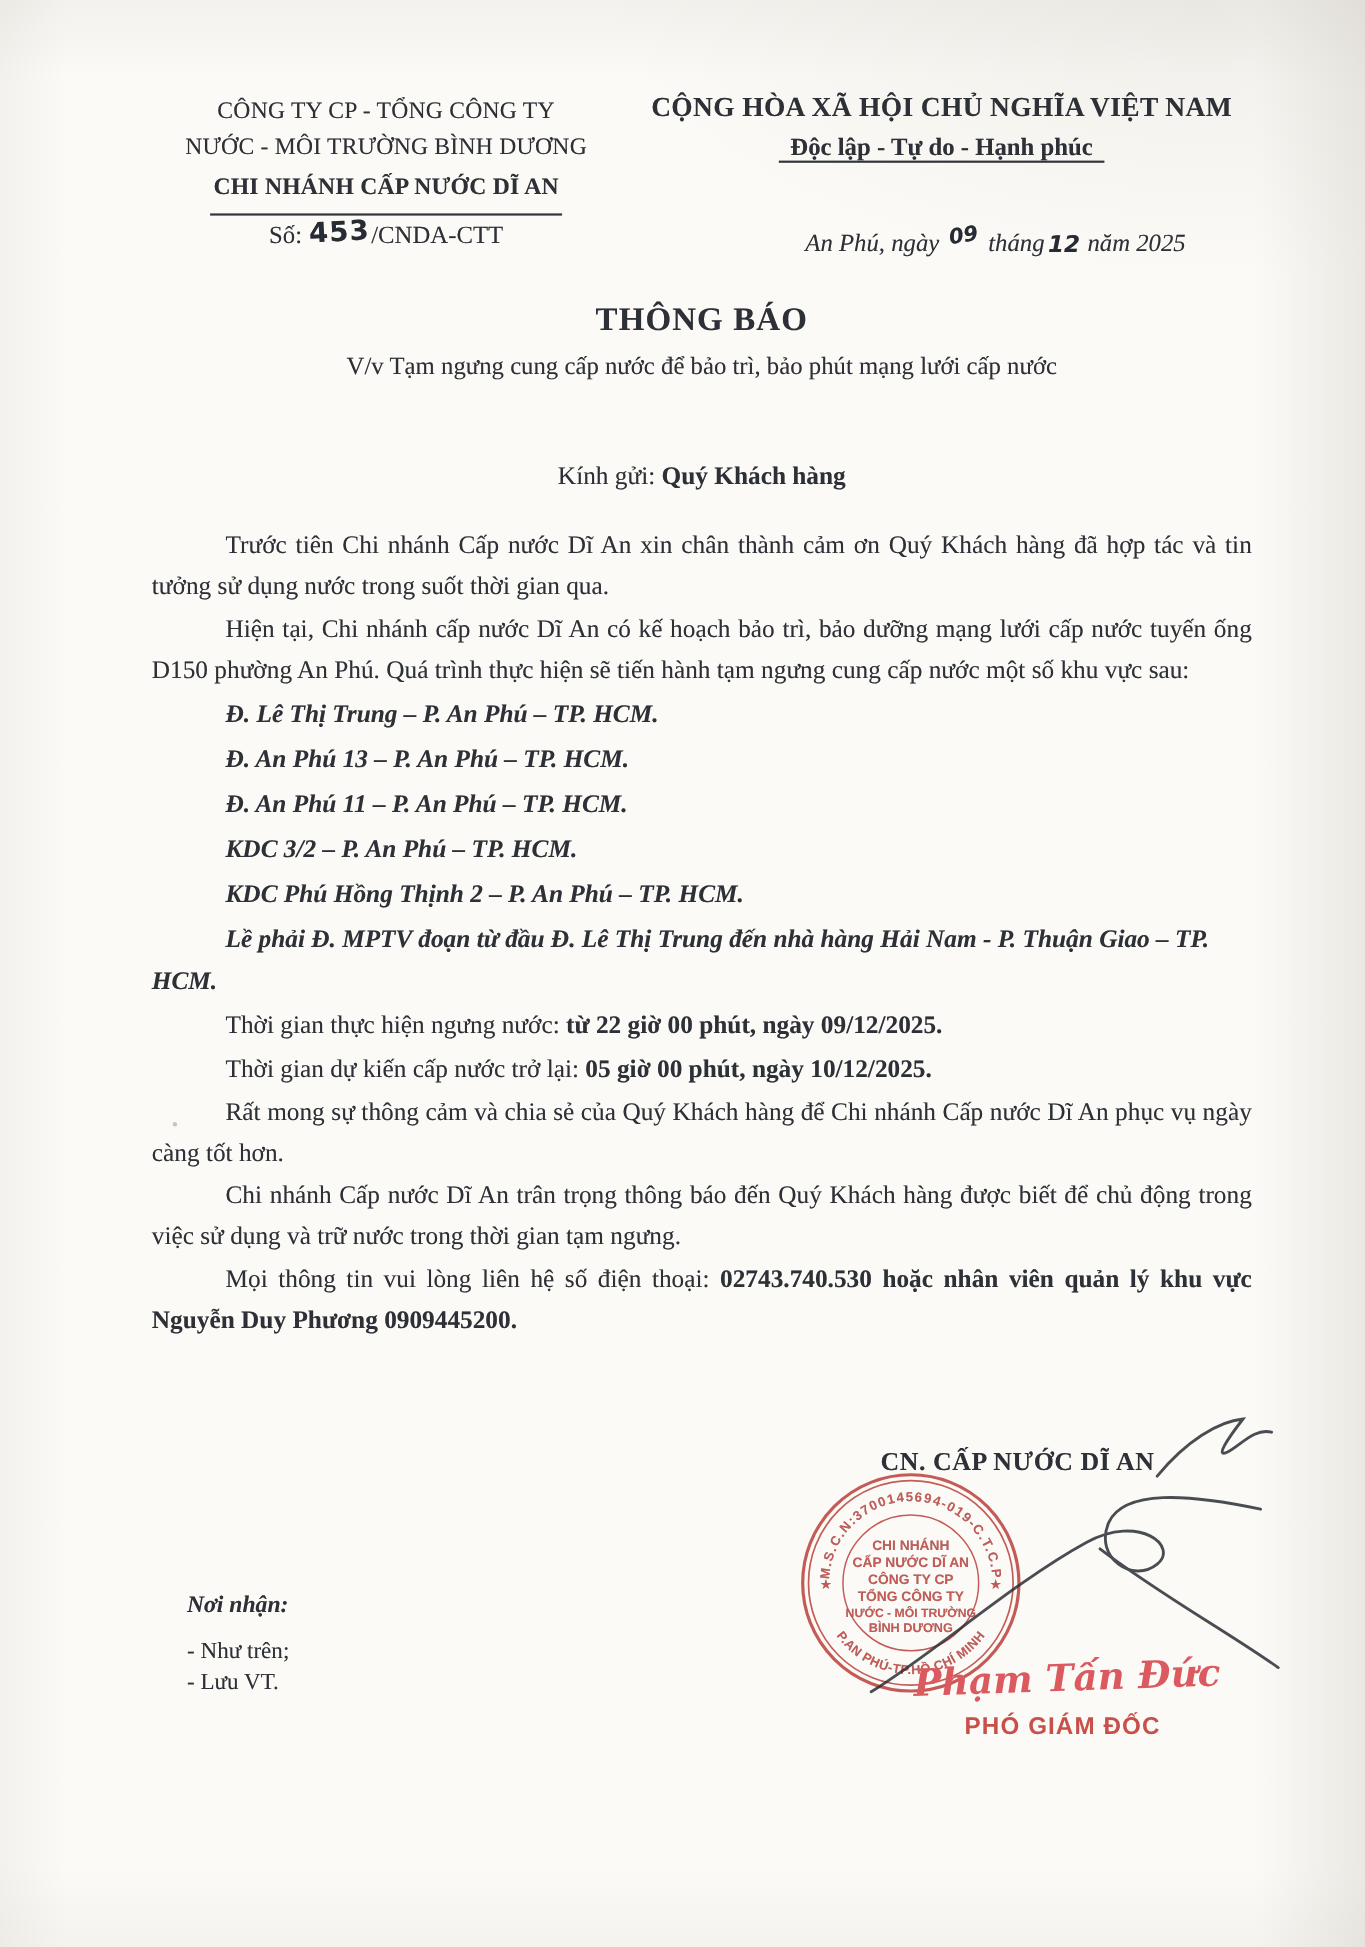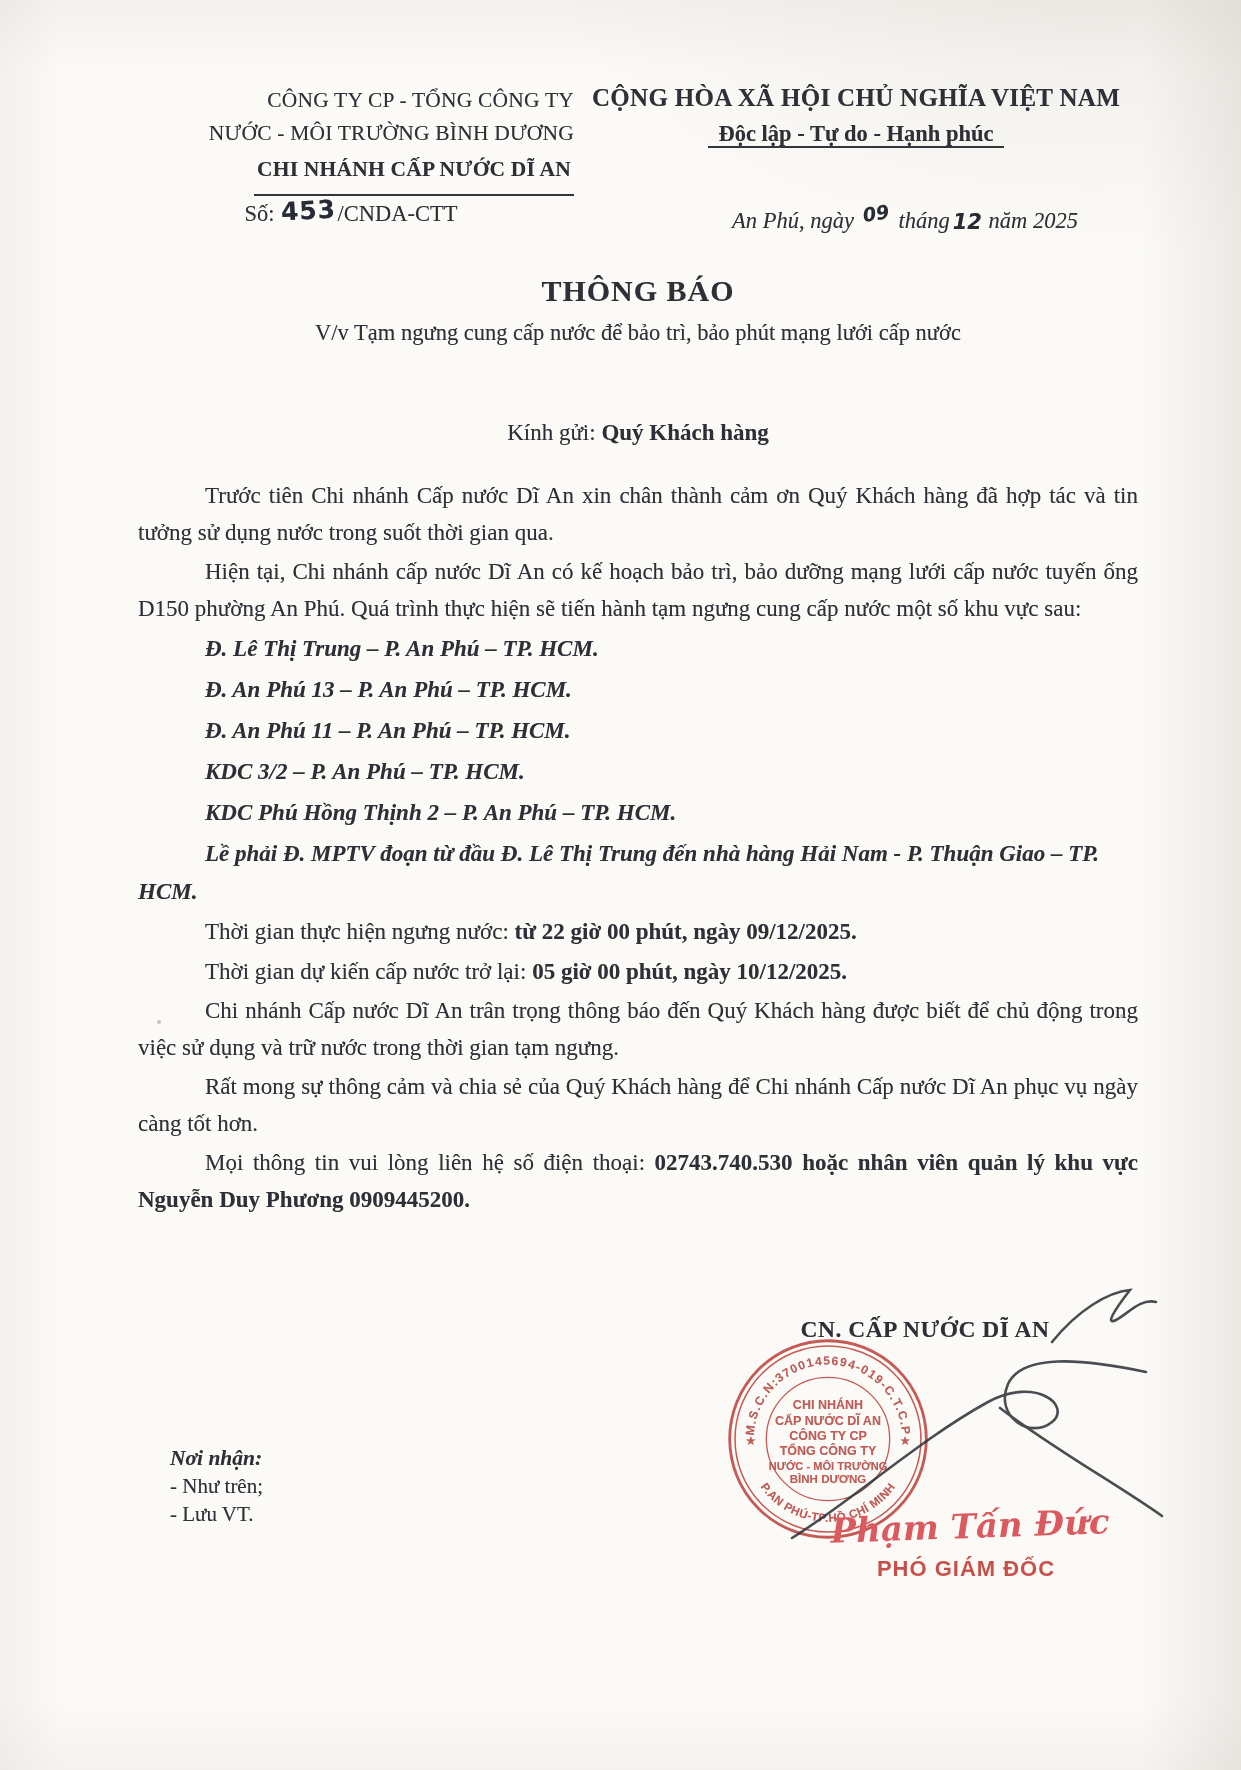--- a/index.html
+++ b/index.html
@@ -11,21 +11,21 @@
       radial-gradient(900px 420px at 88% 0%, rgba(203,198,190,.22), transparent 60%),
       linear-gradient(90deg, rgba(198,194,186,.16) 0%, transparent 5%, transparent 92%, rgba(193,188,180,.28) 100%),
       linear-gradient(180deg, rgba(206,202,194,.18) 0%, transparent 4%, transparent 96%, rgba(206,202,194,.15) 100%),
       #fbfaf6;
     font-family:"Liberation Serif","DejaVu Serif",serif;
     color:#2e3037;
     overflow:hidden;
     text-shadow:0 0 .6px rgba(46,48,58,.35);
   }
   
-  .hleft{position:absolute;left:128px;top:84px;width:446px;text-align:right;
+  .hleft{position:absolute;left:128px;top:84px;width:446px;text-align:center;
          font-size:21.5px;line-height:33px;letter-spacing:.2px;}
   .hleft .branch{margin-top:3px;}
   .hleft .u{font-weight:bold;border-bottom:2.5px solid #34353c;padding:0 3px 13px 3px;}
   .doc-no{position:absolute;left:128px;top:198px;width:446px;text-align:center;font-size:22.5px;}
   .hand{font-family:"DejaVu Sans",sans-serif;font-weight:bold;color:#262b34;display:inline-block;}
   .hand-453{font-size:25px;transform:rotate(-3deg) translateY(-2px);letter-spacing:1px;margin:0 1px;}
   .hright{position:absolute;left:588px;top:84px;width:536px;text-align:center;}
   .nat1{font-weight:bold;font-size:25px;letter-spacing:.3px;}
   .nat2{margin-top:9px;font-size:22.5px;}
   .nat2 .u2{font-weight:bold;border-bottom:2.5px solid #34353c;padding:0 10px 0 10px;}
@@ -50,21 +50,21 @@
   .stamp{position:absolute;left:722px;top:1333px;width:212px;height:212px;opacity:.93;}
   .ink{position:absolute;left:700px;top:1280px;width:470px;height:300px;pointer-events:none;}
   .sig-name{position:absolute;left:810px;top:1506px;width:320px;text-align:center;
             font-family:"DejaVu Serif",serif;font-style:italic;font-weight:bold;
             font-size:34px;color:#da5a60;transform:rotate(-2deg);text-shadow:none;}
   .sig-role{position:absolute;left:806px;top:1556px;width:320px;text-align:center;
             font-family:"Liberation Sans",sans-serif;font-weight:bold;font-size:22px;
             letter-spacing:1px;color:#c8504b;text-shadow:none;}
   
   .recips{position:absolute;left:170px;top:1444px;font-size:21px;line-height:28px;}
-  .rlabel{font-weight:bold;font-style:italic;font-size:21.5px;margin-bottom:0;}
+  .rlabel{font-weight:bold;font-style:italic;font-size:21.5px;margin-bottom:14px;}
   .speck{position:absolute;width:4px;height:4px;border-radius:50%;background:#9a978f;opacity:.55;}
 </style>
 </head>
 <body>
 
 <div class="page">
 
   <div class="hleft">
     <div>CÔNG TY CP - TỔNG CÔNG TY</div>
     <div>NƯỚC - MÔI TRƯỜNG BÌNH DƯƠNG</div>
@@ -94,22 +94,22 @@
     <p>Trước tiên Chi nhánh Cấp nước Dĩ An xin chân thành cảm ơn Quý Khách hàng đã hợp tác và tin tưởng sử dụng nước trong suốt thời gian qua.</p>
     <p>Hiện tại, Chi nhánh cấp nước Dĩ An có kế hoạch bảo trì, bảo dưỡng mạng lưới cấp nước tuyến ống D150 phường An Phú. Quá trình thực hiện sẽ tiến hành tạm ngưng cung cấp nước một số khu vực sau:</p>
     <p class="area">Đ. Lê Thị Trung – P. An Phú – TP. HCM.</p>
     <p class="area">Đ. An Phú 13 – P. An Phú – TP. HCM.</p>
     <p class="area">Đ. An Phú 11 – P. An Phú – TP. HCM.</p>
     <p class="area">KDC 3/2 – P. An Phú – TP. HCM.</p>
     <p class="area">KDC Phú Hồng Thịnh 2 – P. An Phú – TP. HCM.</p>
     <p class="area">Lề phải Đ. MPTV đoạn từ đầu Đ. Lê Thị Trung đến nhà hàng Hải Nam - P. Thuận Giao – TP. HCM.</p>
     <p><span>Thời gian thực hiện ngưng nước: </span><span class="b">từ 22 giờ 00 phút, ngày 09/12/2025.</span></p>
     <p><span>Thời gian dự kiến cấp nước trở lại: </span><span class="b">05 giờ 00 phút, ngày 10/12/2025.</span></p>
+    <p>Rất mong sự thông cảm và chia sẻ của Quý Khách hàng để Chi nhánh Cấp nước Dĩ An phục vụ ngày càng tốt hơn.</p>
     <p>Chi nhánh Cấp nước Dĩ An trân trọng thông báo đến Quý Khách hàng được biết để chủ động trong việc sử dụng và trữ nước trong thời gian tạm ngưng.</p>
-    <p>Rất mong sự thông cảm và chia sẻ của Quý Khách hàng để Chi nhánh Cấp nước Dĩ An phục vụ ngày càng tốt hơn.</p>
     <p><span>Mọi thông tin vui lòng liên hệ số điện thoại: </span><span class="b">02743.740.530 hoặc nhân viên quản lý khu vực Nguyễn Duy Phương 0909445200.</span></p>
   </div>
 
   <div class="org">CN. CẤP NƯỚC DĨ AN</div>
 
   <svg class="stamp" viewBox="0 0 220 220" font-family="Liberation Sans, sans-serif">
     <circle cx="110" cy="110" r="102" fill="none" stroke="#c0504b" stroke-width="3"></circle>
     <circle cx="110" cy="110" r="96.5" fill="none" stroke="#c0504b" stroke-width="1.6"></circle>
     <circle cx="110" cy="110" r="64" fill="none" stroke="#c0504b" stroke-width="1.4"></circle>
     <defs>

